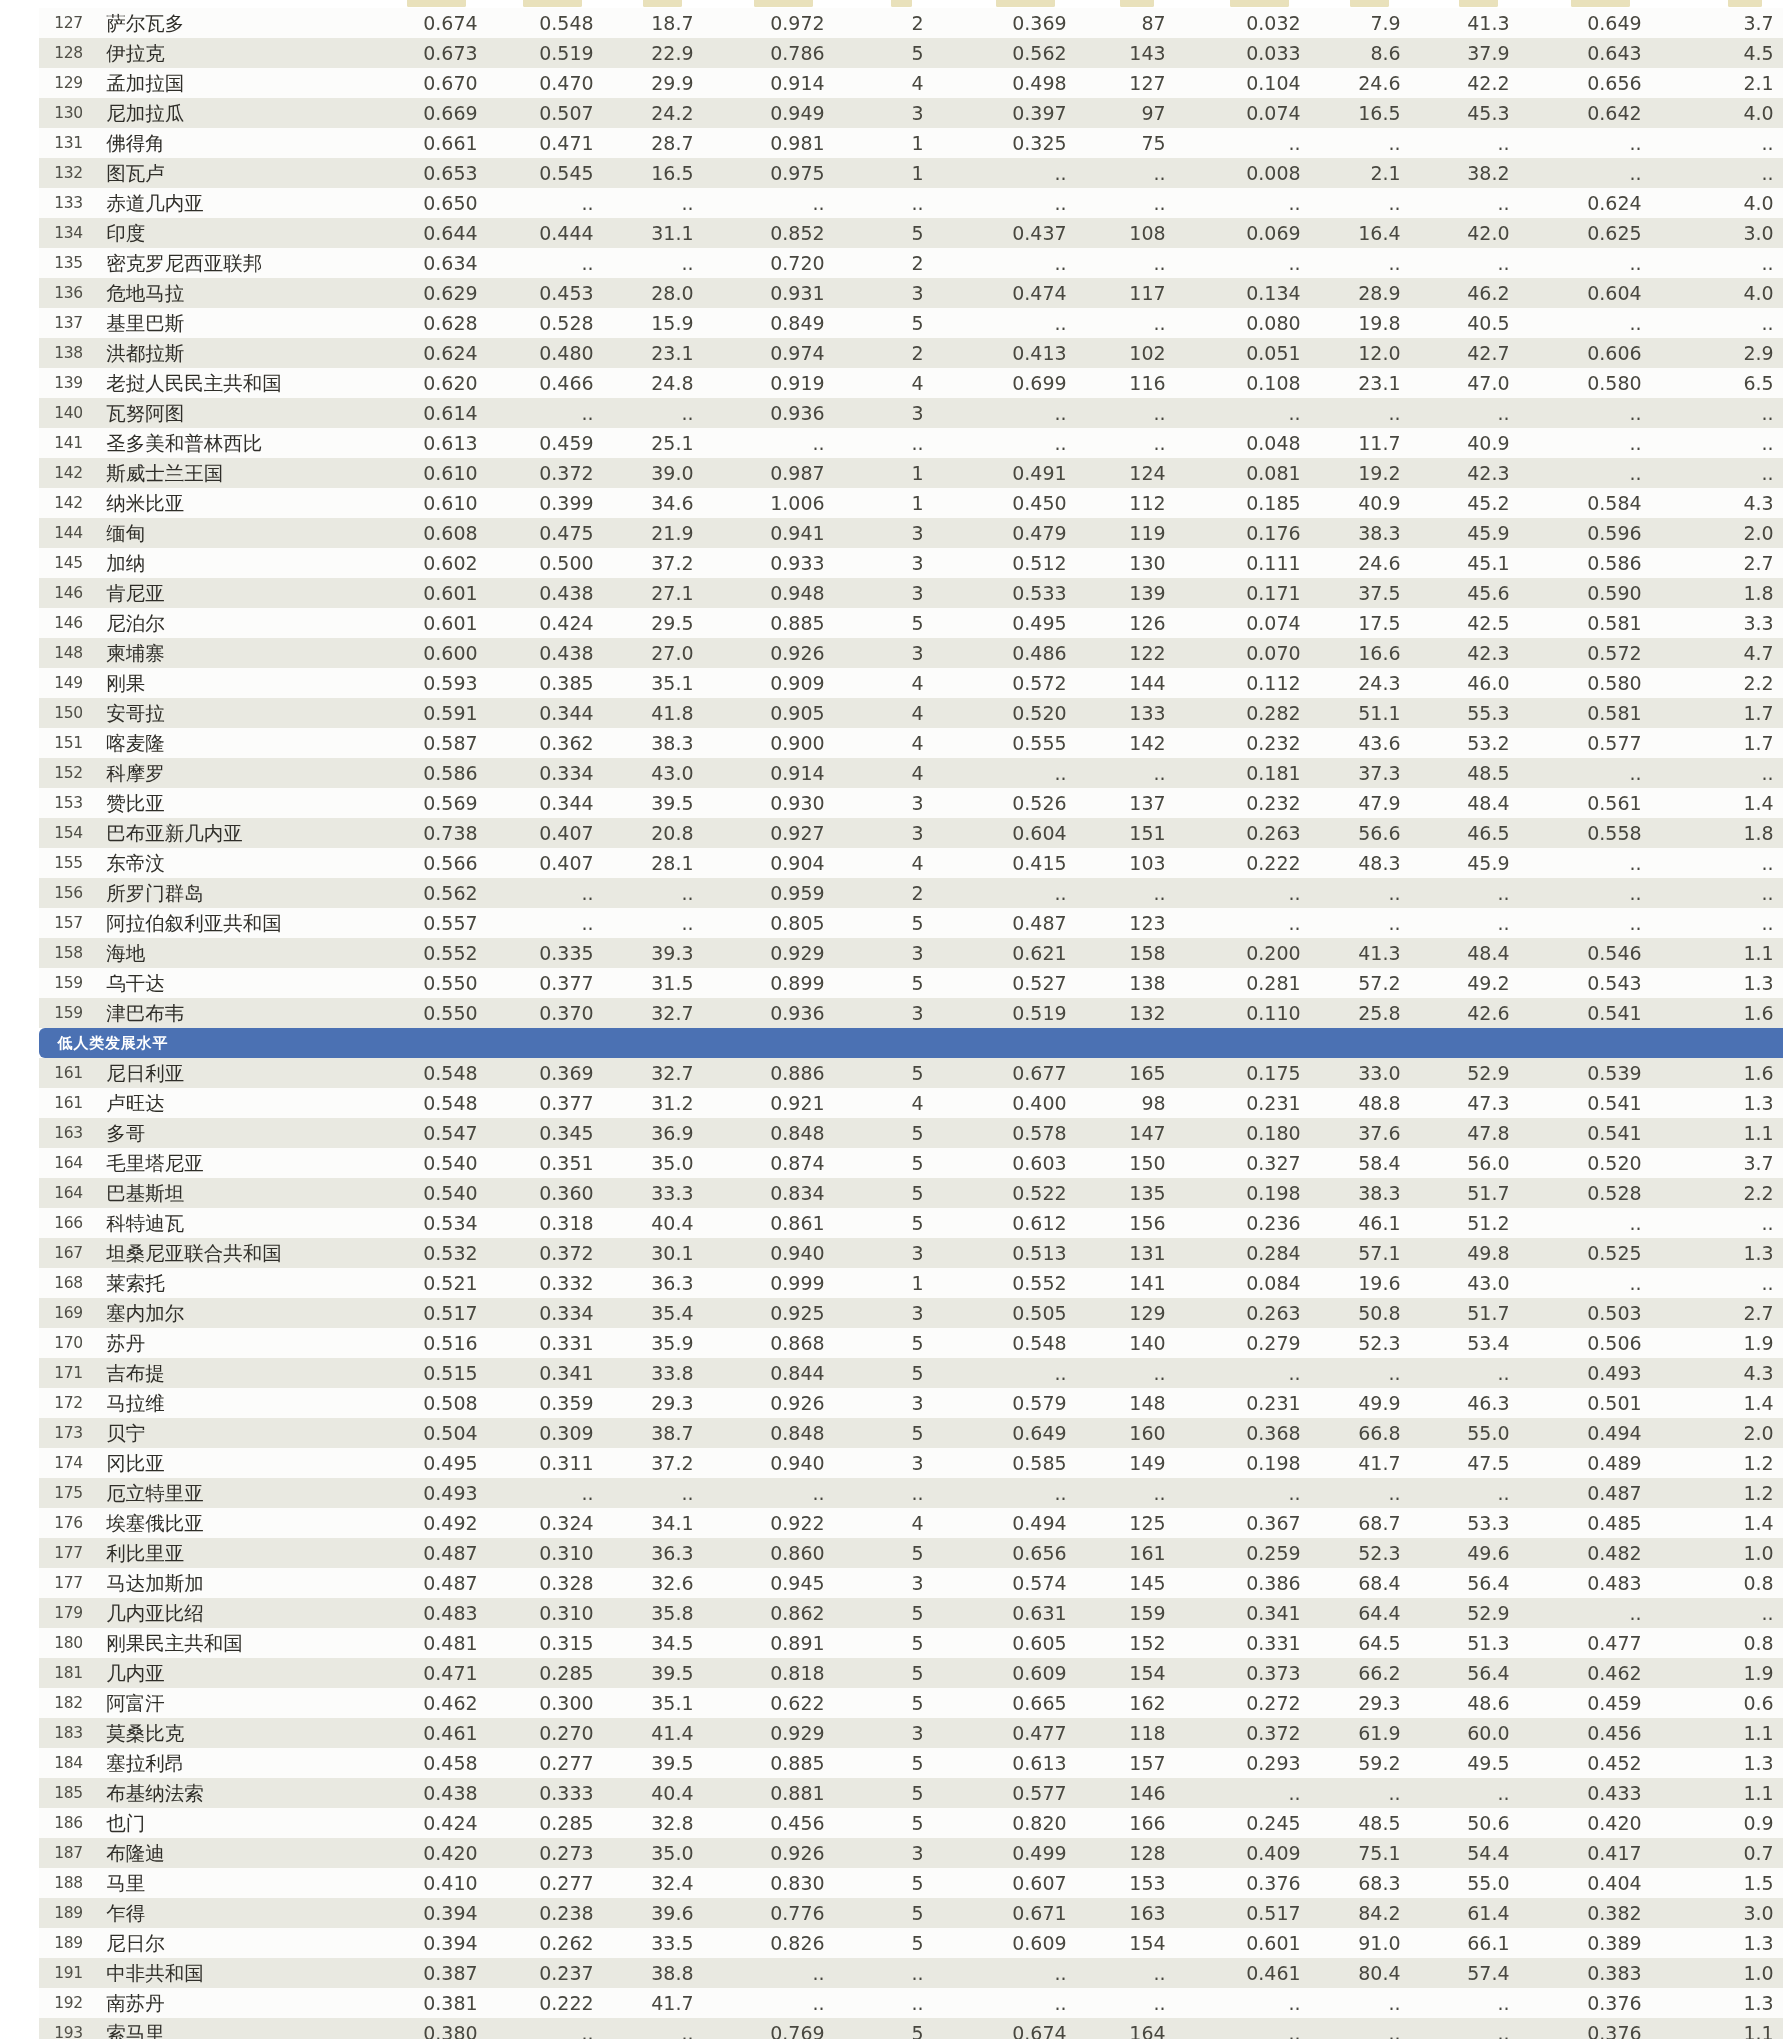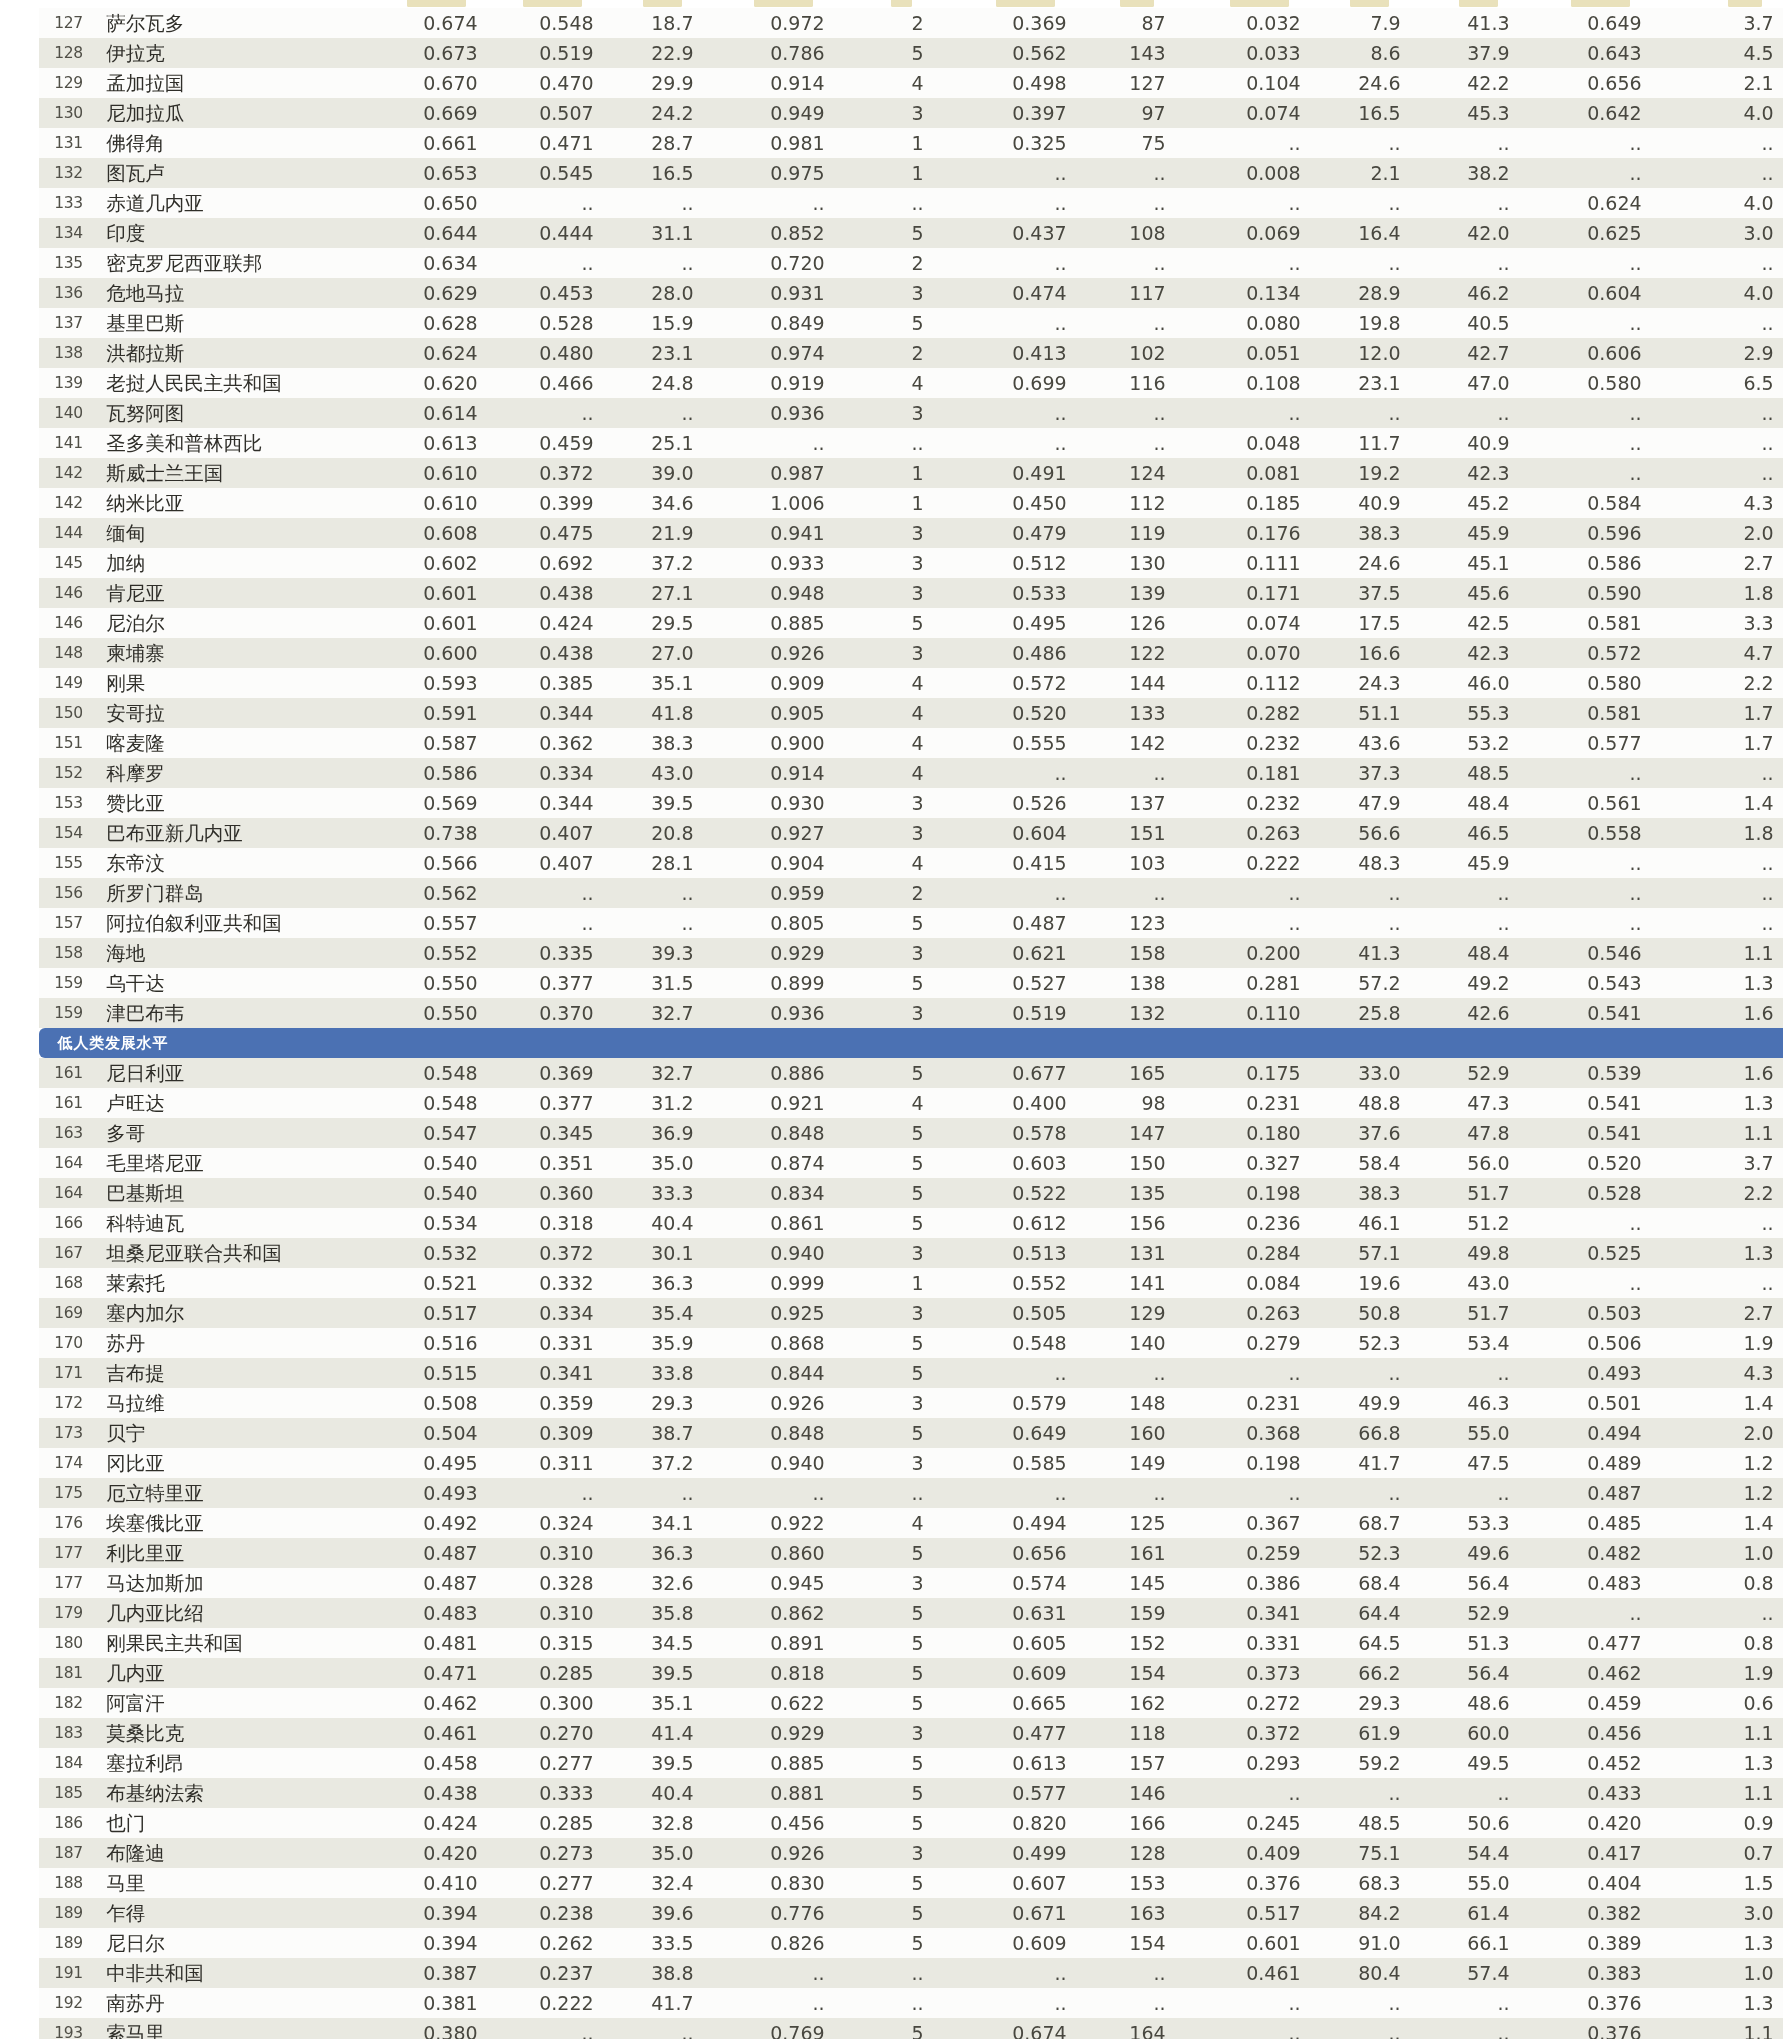--- a/index.html
+++ b/index.html
@@ -442,21 +442,21 @@
     <span class="cell num">45.9</span>
     <span class="cell num">0.596</span>
     <span class="cell num">2.0</span>
     <span class="cell spacer"></span>
   </div>
 
   <div class="row white">
     <span class="cell rank">145</span>
     <span class="cell country">加纳</span>
     <span class="cell num">0.602</span>
-    <span class="cell num">0.692</span>
+    <span class="cell num">0.500</span>
     <span class="cell num">37.2</span>
     <span class="cell num">0.933</span>
     <span class="cell num">3</span>
     <span class="cell num">0.512</span>
     <span class="cell num">130</span>
     <span class="cell num">0.111</span>
     <span class="cell num">24.6</span>
     <span class="cell num">45.1</span>
     <span class="cell num">0.586</span>
     <span class="cell num">2.7</span>

